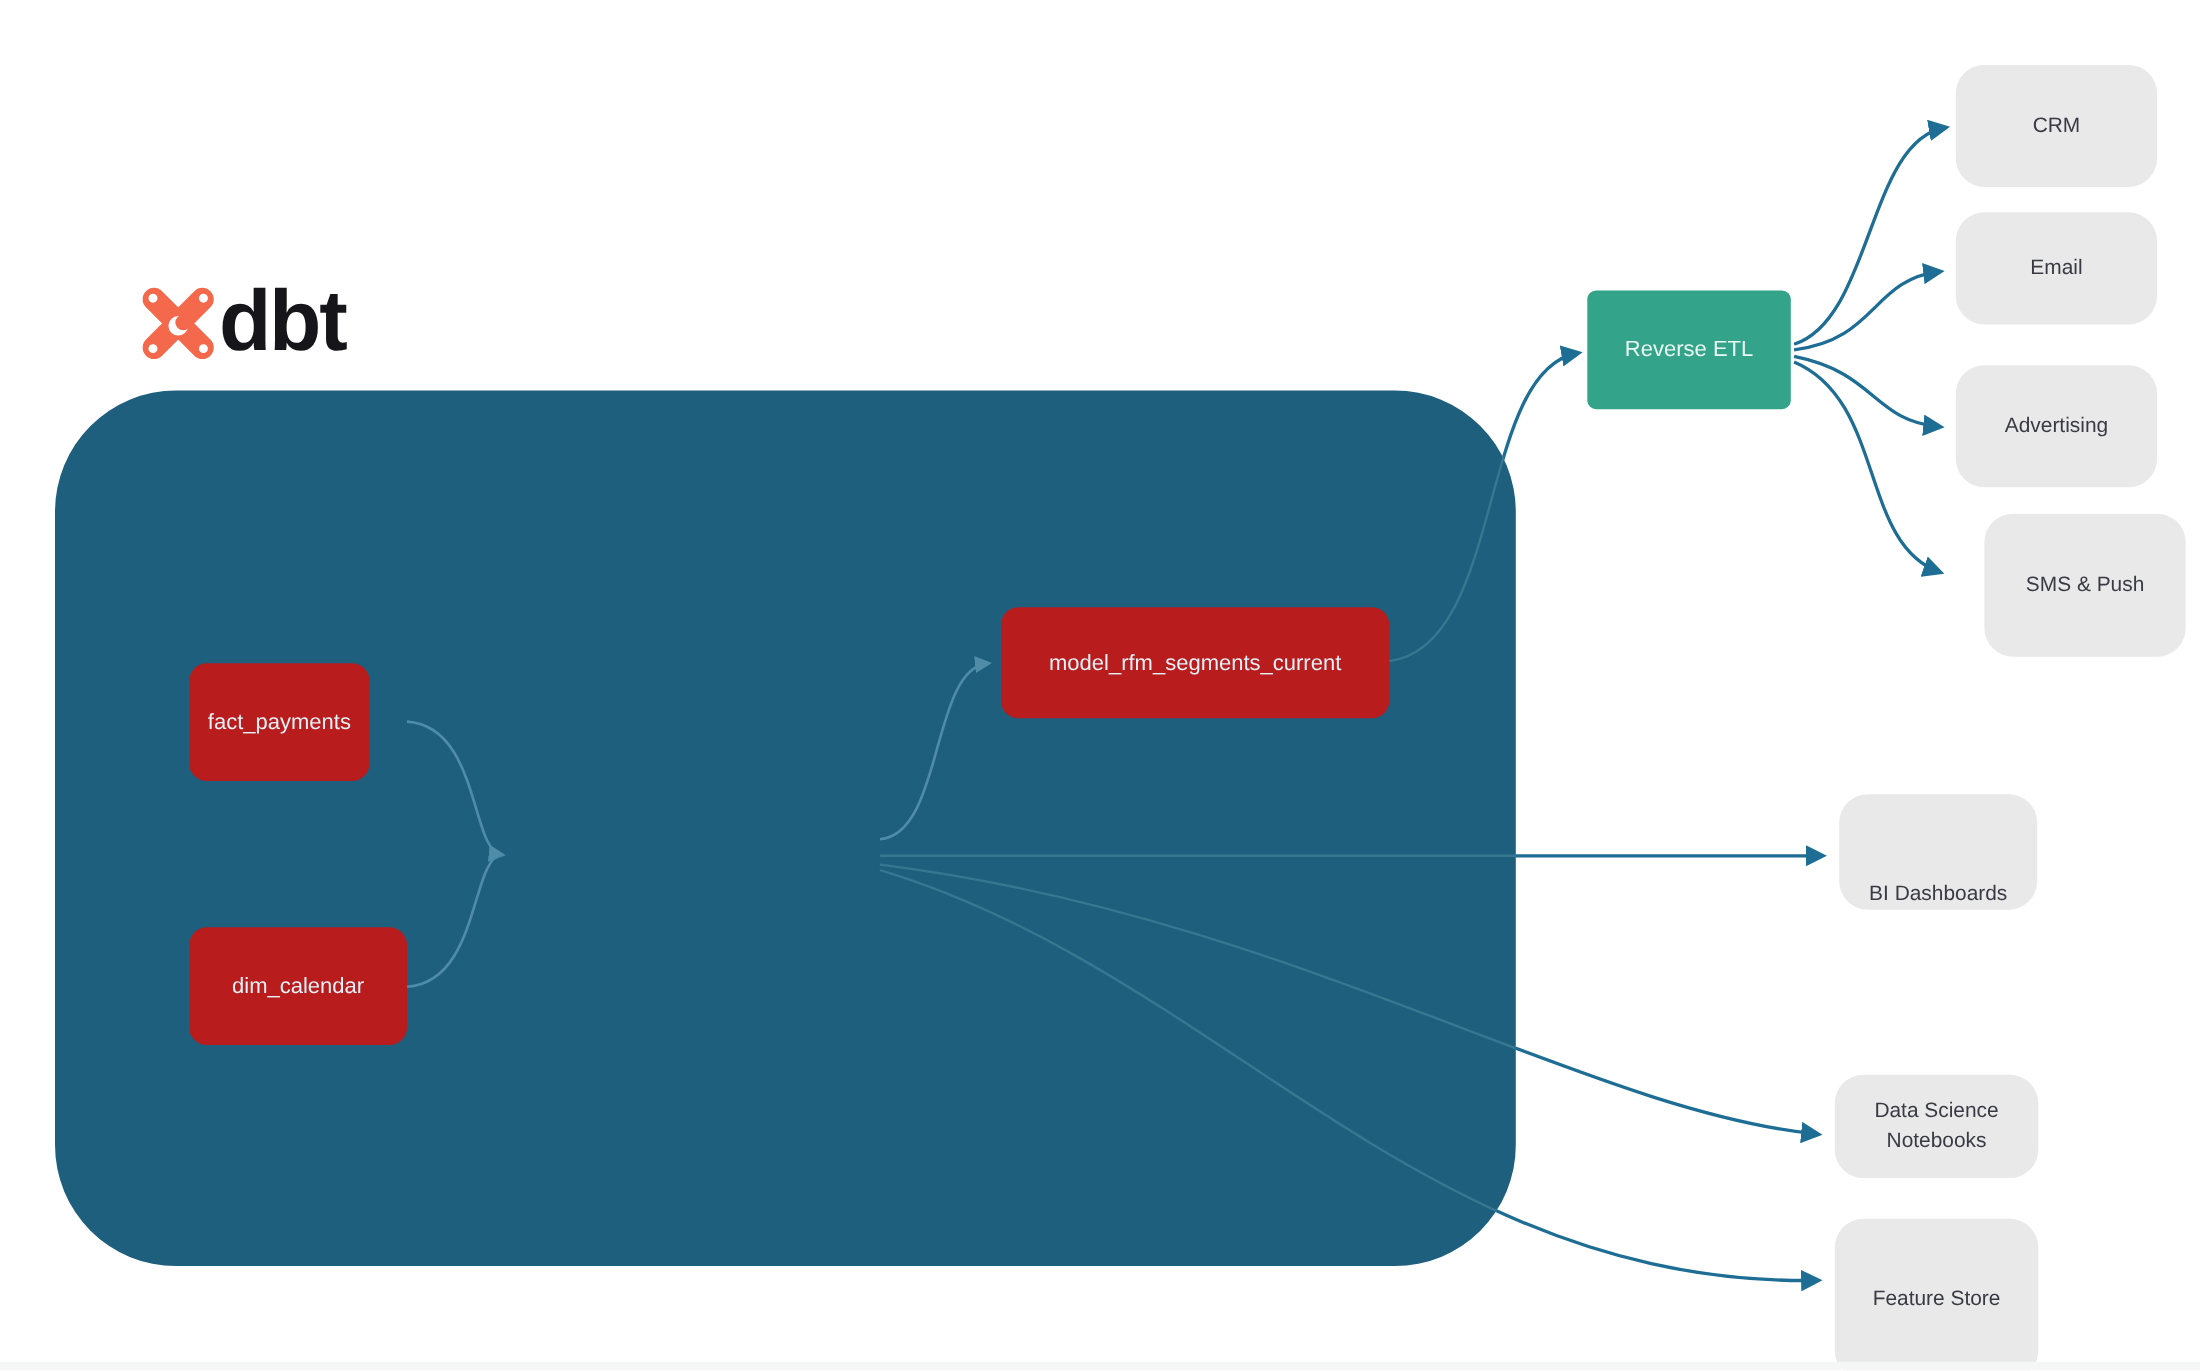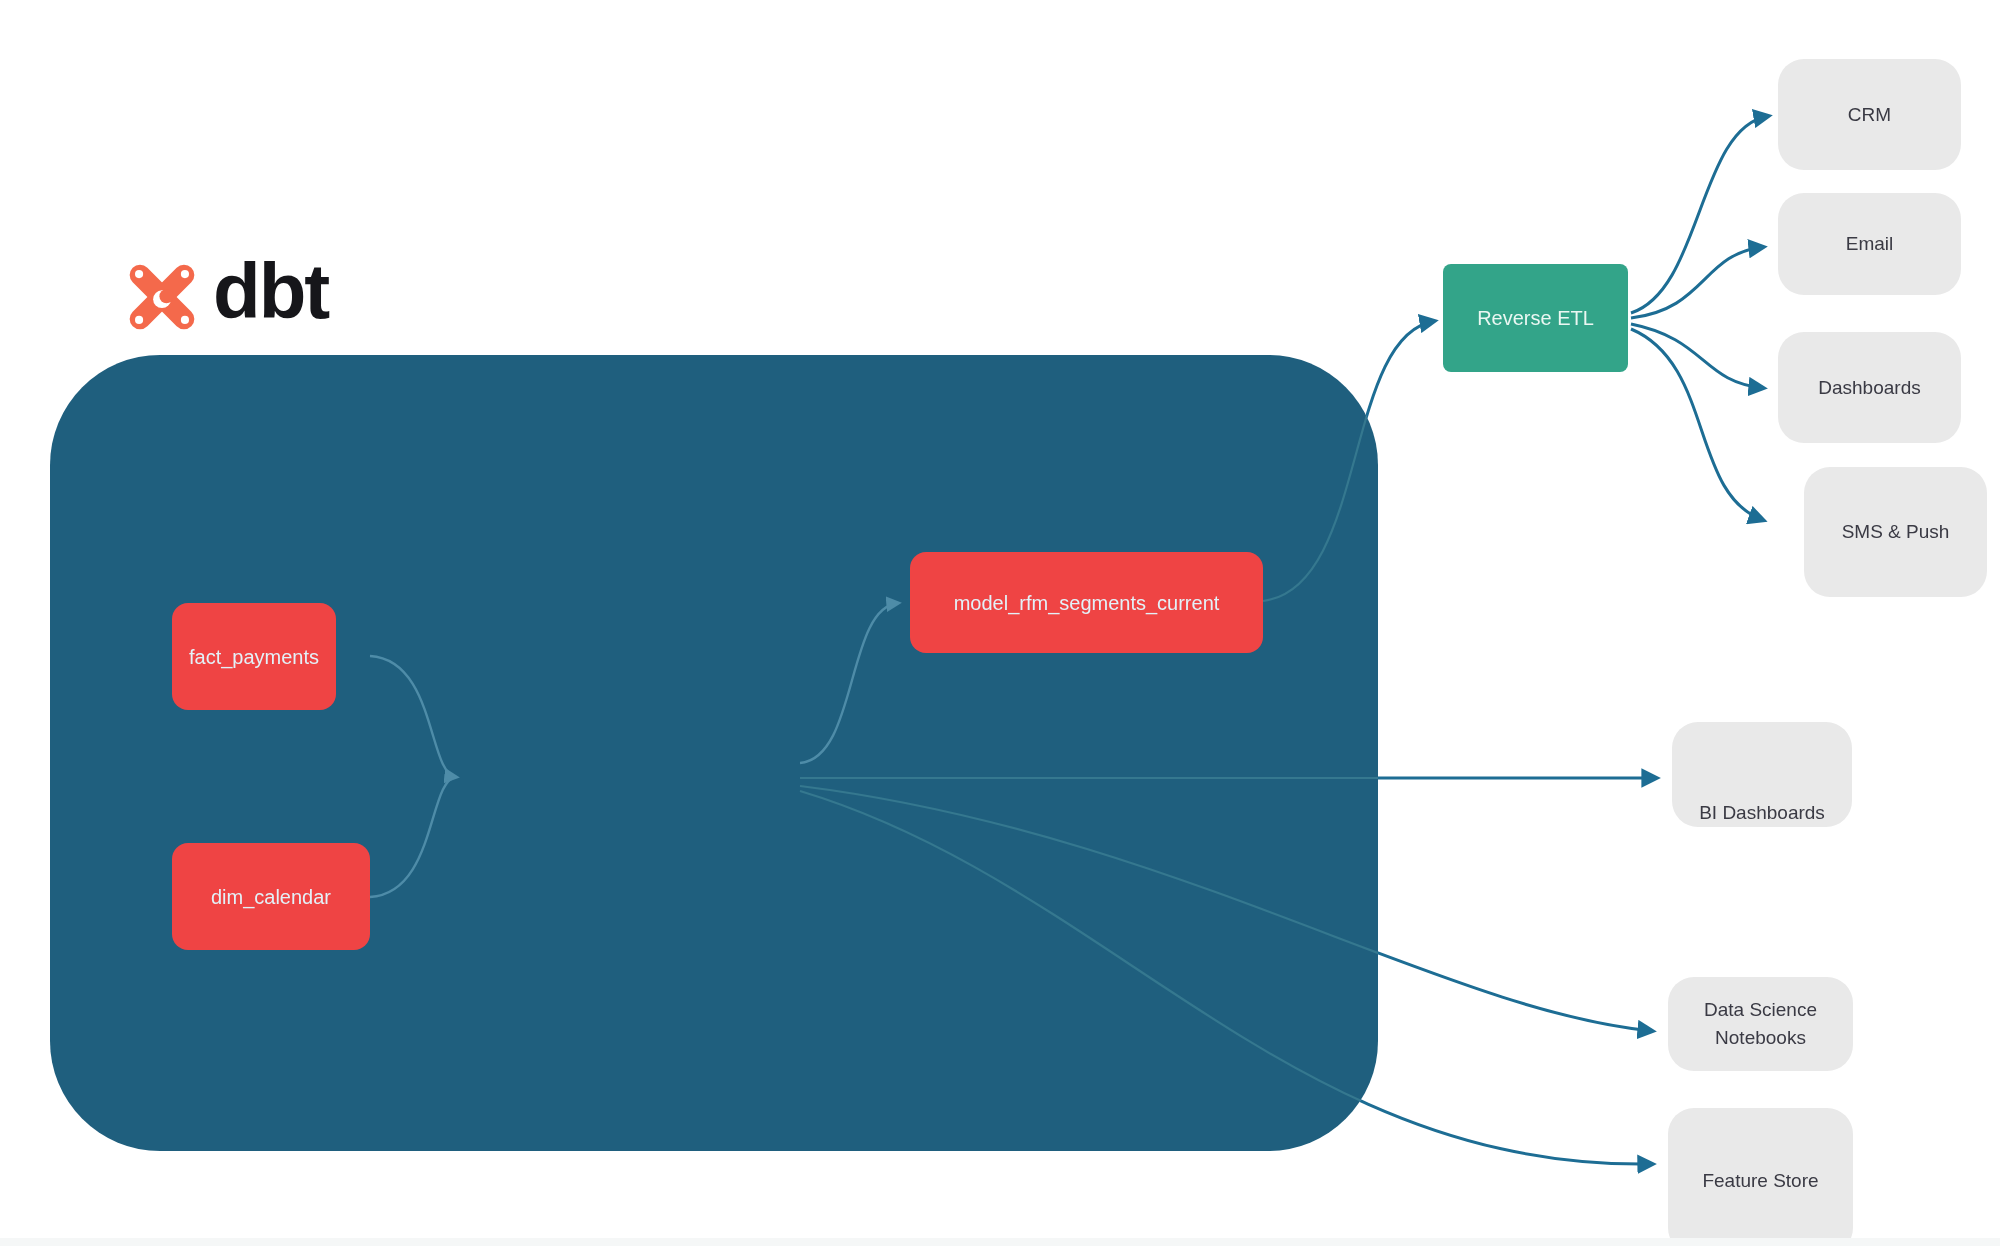--- a/index.html
+++ b/index.html
@@ -7,21 +7,21 @@
     position:relative;width:2000px;height:1246px;overflow:hidden;
     background:#ffffff;font-family:"Liberation Sans",sans-serif;
   }
   .edges{position:absolute;left:0;top:0;width:2000px;height:1246px;pointer-events:none;}
   .container-box{
     position:absolute;left:50px;top:355px;width:1328px;height:796px;
     border-radius:110px;background:#1F5F7E;
   }
   .node{
     position:absolute;display:flex;align-items:center;justify-content:center;
-    background:#ef4444;border-radius:16px;color:#E3F1F8;font-size:20px;
+    background:#b91c1c;border-radius:16px;color:#E3F1F8;font-size:20px;
     text-align:center;line-height:1.3;
   }
   .n-fact{left:172px;top:603px;width:164px;height:107px;}
   .n-dim{left:172px;top:843px;width:198px;height:107px;}
   .n-hist{left:470px;top:725px;width:330px;height:107px;}
   .n-current{left:910px;top:552px;width:353px;height:101px;}
   .reverse-etl{
     position:absolute;left:1443px;top:264px;width:185px;height:108px;
     display:flex;align-items:center;justify-content:center;
     background:#33A489;border-radius:8px;color:#EAF7F2;font-size:20px;
@@ -32,21 +32,21 @@
     text-align:center;line-height:1.45;padding:0 18px;box-sizing:border-box;
   }
   .d-crm{left:1778px;top:59px;width:183px;height:111px;}
   .d-email{left:1778px;top:193px;width:183px;height:102px;}
   .d-adv{left:1778px;top:332px;width:183px;height:111px;}
   .d-sms{left:1778px;top:467px;width:183px;height:130px;margin-left:26px;}
   .d-bi{left:1672px;top:722px;width:180px;height:105px;align-items:flex-end;}
   .d-dsn{left:1668px;top:977px;width:185px;height:94px;}
   .d-fs{left:1668px;top:1108px;width:185px;height:146px;}
   .logo{
-    position:absolute;left:125px;top:252px;display:flex;align-items:flex-end;gap:14px;
+    position:absolute;left:125px;top:252px;display:flex;align-items:center;
   }
   .logo-text{
     font-size:78px;font-weight:800;color:#16161A;letter-spacing:-2px;line-height:1;
     padding-bottom:6px;
   }
   .bottom-edge{
     position:absolute;left:0;bottom:0;width:2000px;height:8px;background:#F5F7F7;
   }
   .edge-in{fill:none;stroke:#35788F;stroke-width:2.2;}
   .edge-in-strong{fill:none;stroke:#4E8CA8;stroke-width:2.4;}
@@ -130,21 +130,21 @@
     <span>Reverse ETL</span>
   </div>
 
   <div class="dest d-email">
     <span>Email</span>
   </div>
   <div class="dest d-crm">
     <span>CRM</span>
   </div>
   <div class="dest d-adv">
-    <span>Dashboards</span>
+    <span>Advertising</span>
   </div>
   <div class="dest d-sms">
     <span>SMS &amp; Push</span>
   </div>
 
   <div class="dest d-bi">
     <span>BI Dashboards</span>
   </div>
   <div class="dest d-dsn">
     <span>Data Science Notebooks</span>

